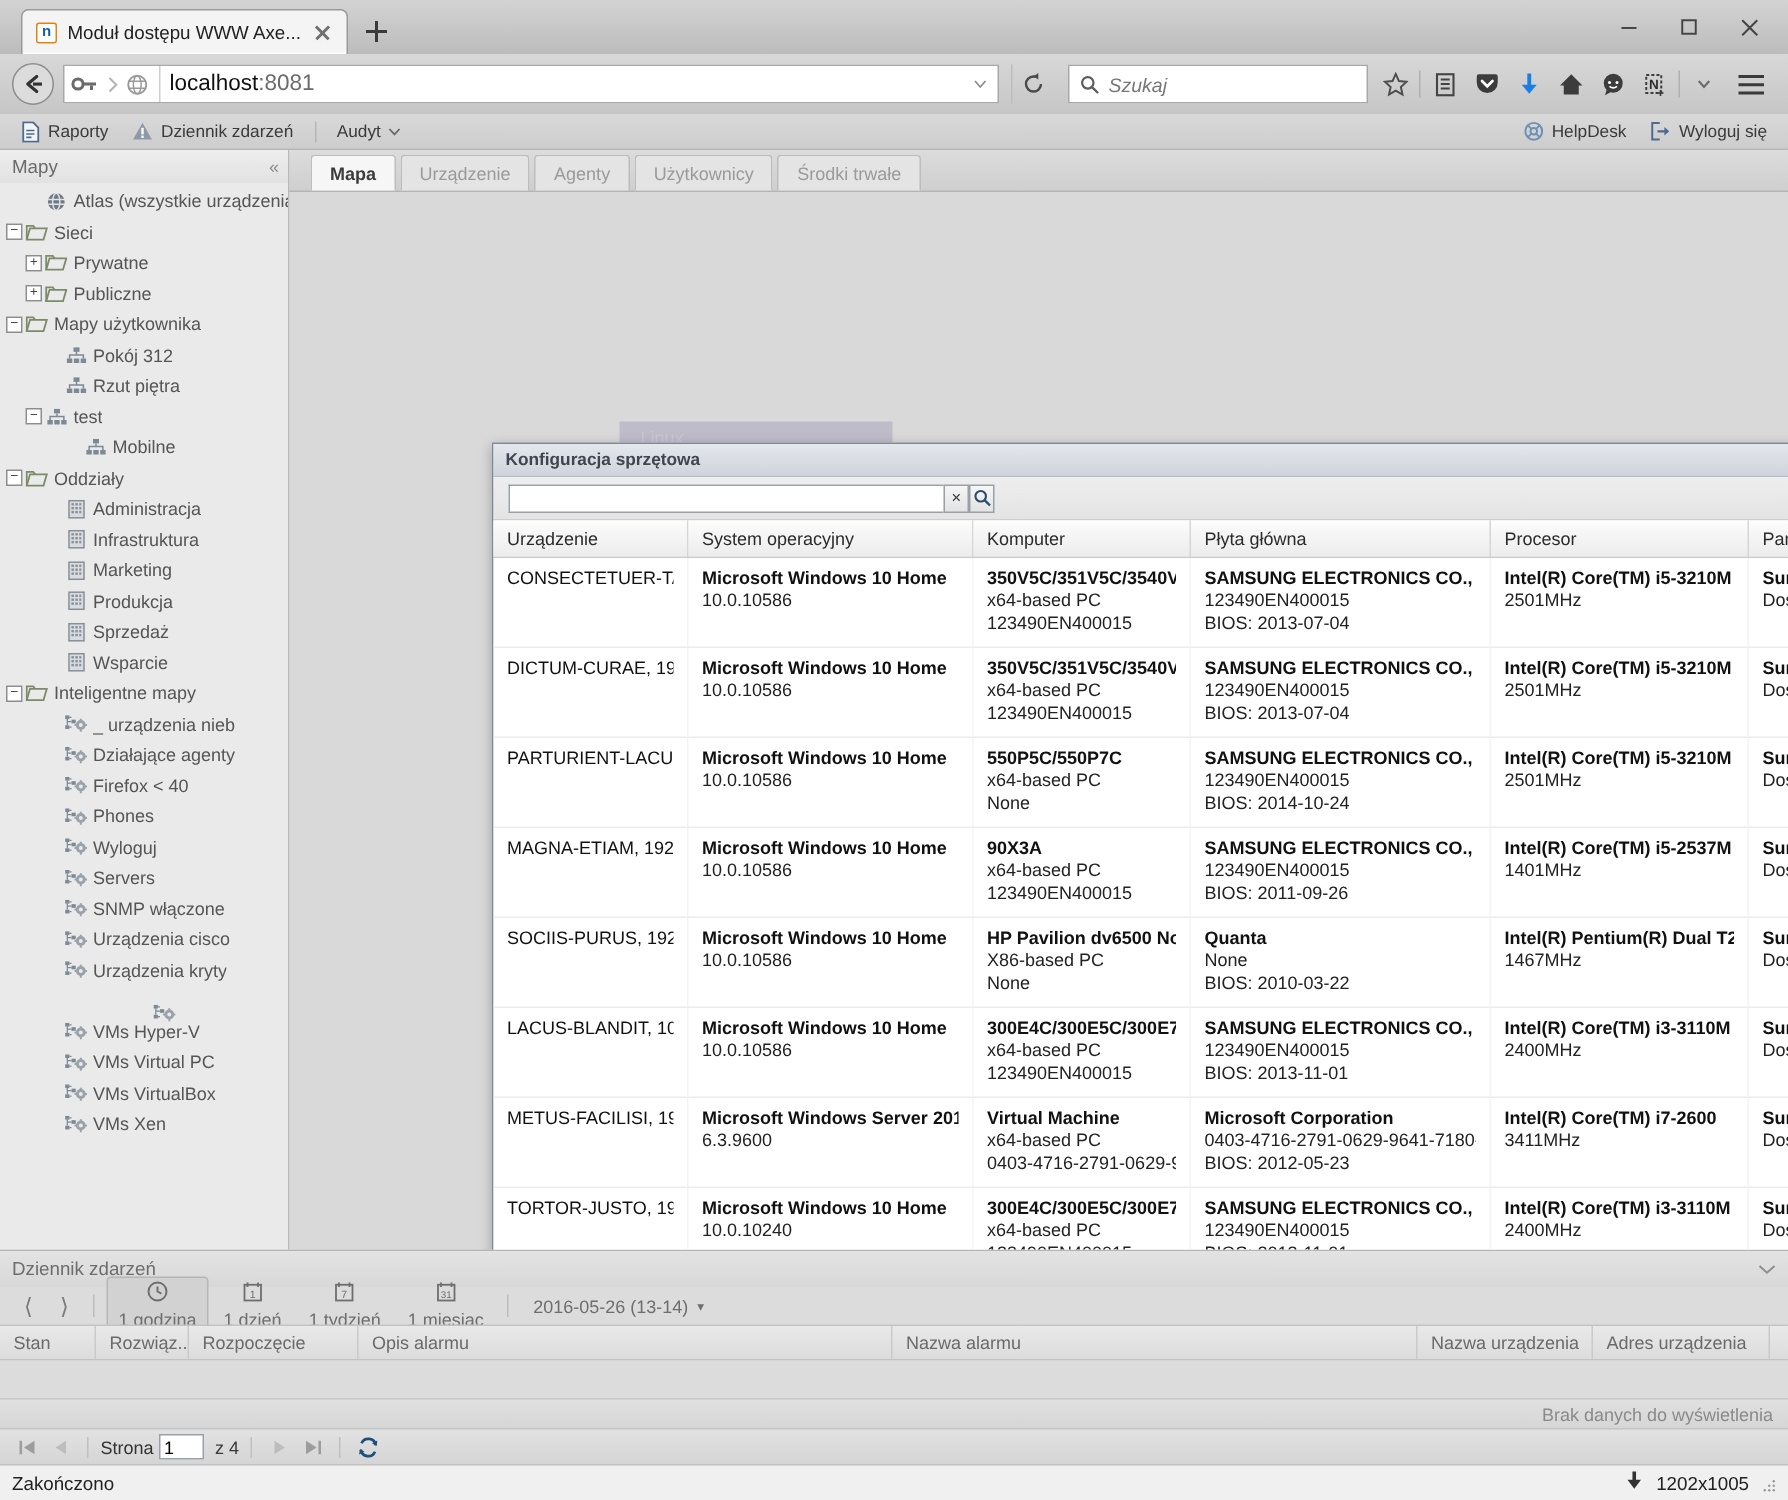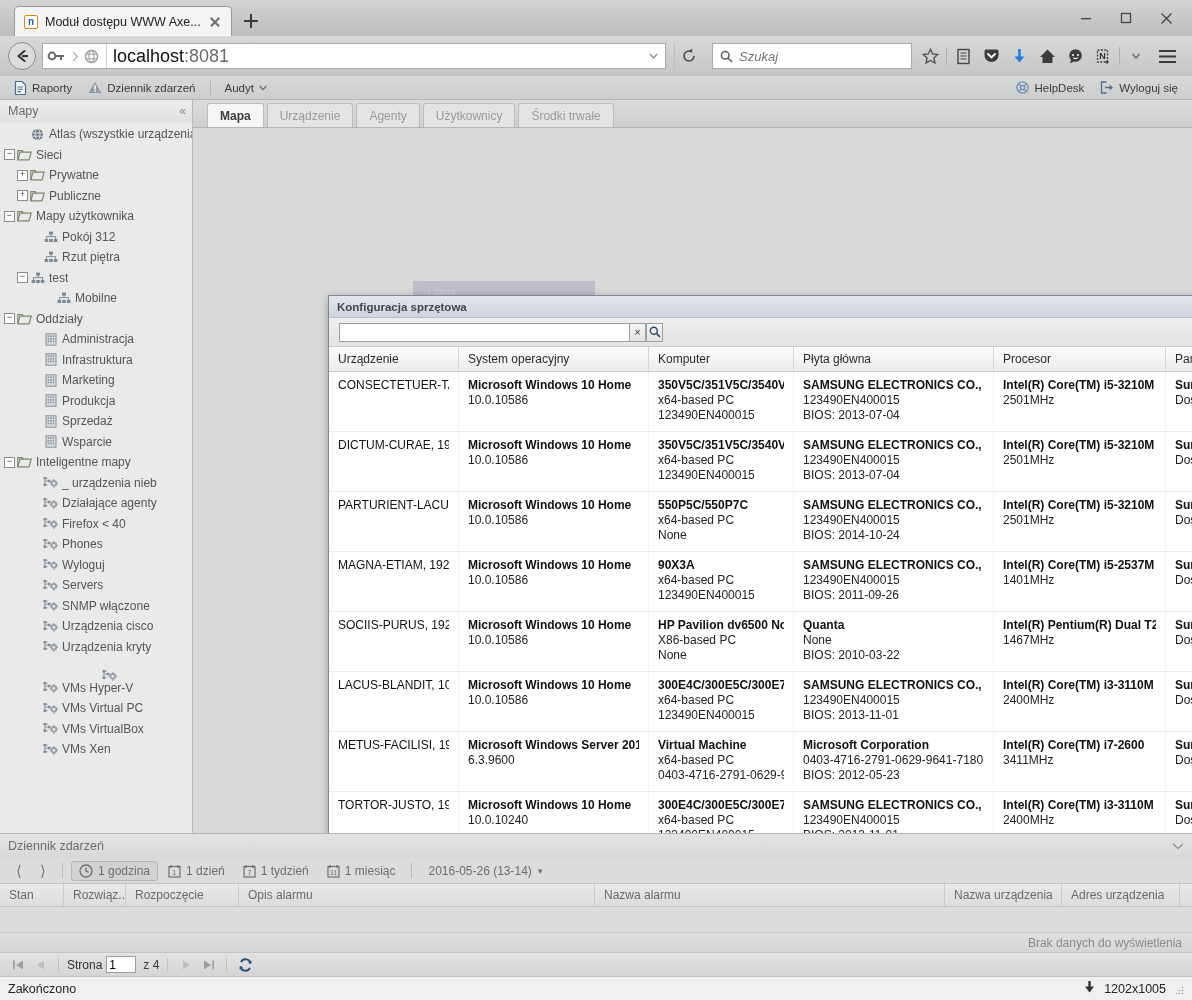--- a/index.html
+++ b/index.html
@@ -39,21 +39,21 @@
   .wc svg { display:block; }
 
   .navbar { height:40px; background:linear-gradient(#d8d8d8,#c6c6c6);
             display:flex; align-items:center; padding:0 8px; gap:4px; }
   .navicon { width:28px; height:28px; display:flex; align-items:center; justify-content:center; }
   .back-circle { width:28px; height:28px; border-radius:50%; border:1.6px solid #8d8d8d;
                  background:#dcdcdc; display:flex; align-items:center; justify-content:center; }
   .urlbar { flex:1; height:26px; background:#fff; border:1px solid #a9a9a9;
             display:flex; align-items:center; padding:0 4px 0 0; margin:0 2px; }
   .ident { display:flex; align-items:center; gap:2px; padding:0 5px 0 4px; }
-  .url-text { flex:1; font-size:18px; padding-left:6px; border-left:1px solid #cfcfcf;
+  .url-text { flex:1; font-size:15px; padding-left:6px; border-left:1px solid #cfcfcf;
               margin-left:2px; line-height:24px; color:#2b2b2b; }
   .url-text b { font-weight:normal; color:#111; }
   .url-text span { color:#6b6b6b; }
   .drop-arrow { width:16px; height:24px; display:flex; align-items:center; justify-content:center; }
   .reload { width:28px; height:26px; display:flex; align-items:center; justify-content:center;
             border-left:1px solid #bdbdbd; margin-left:2px; }
   .searchbar { width:200px; height:26px; background:#fff; border:1px solid #a9a9a9;
                display:flex; align-items:center; gap:6px; padding:0 7px; margin-left:6px; }
   .searchbar .ph { font-style:italic; color:#777; font-size:13px; }
   .tbicons { display:flex; align-items:center; }
@@ -155,21 +155,21 @@
               display:flex; flex-direction:column; flex:none; }
   .el-head { height:24px; display:flex; align-items:center; justify-content:space-between;
              padding:0 8px; font-size:12.5px; color:#6d6d6d;
              background:linear-gradient(#e3e3e3,#d8d8d8); }
   .el-toolbar { height:25px; display:flex; align-items:center; padding:0 8px; gap:2px;
                 background:#dcdcdc; }
   .el-nav { width:22px; height:22px; display:flex; align-items:center; justify-content:center;
             font-size:15px; color:#7a7a7a; }
   .el-sep { width:1px; height:15px; background:#bbb; margin:0 6px; }
   .el-chip { display:flex; align-items:center; gap:5px; padding:2px 7px; font-size:12px;
-             color:#6e6e6e; border:1px solid transparent; border-radius:3px; }
+             color:#6e6e6e; border:1px solid transparent; border-radius:3px;flex-direction:column; }
   .el-chip.sel { background:#d2d2d2; border-color:#b6b6b6; }
   .el-date { font-size:12px; color:#6e6e6e; display:flex; align-items:center; gap:6px;
              margin-left:8px; }
 
   .el-hdr { height:24px; display:flex; background:linear-gradient(#e9e9e9,#dcdcdc);
             border-top:1px solid #c3c3c3; border-bottom:1px solid #c3c3c3; }
   .el-hc { font-size:12px; color:#6a6a6a; padding:0 9px; display:flex; align-items:center;
            border-right:1px solid #cacaca; overflow:hidden; white-space:nowrap; }
   .el-body { flex:1; background:#dcdcdc; }
   .el-status { height:20px; display:flex; align-items:center; justify-content:flex-end;

